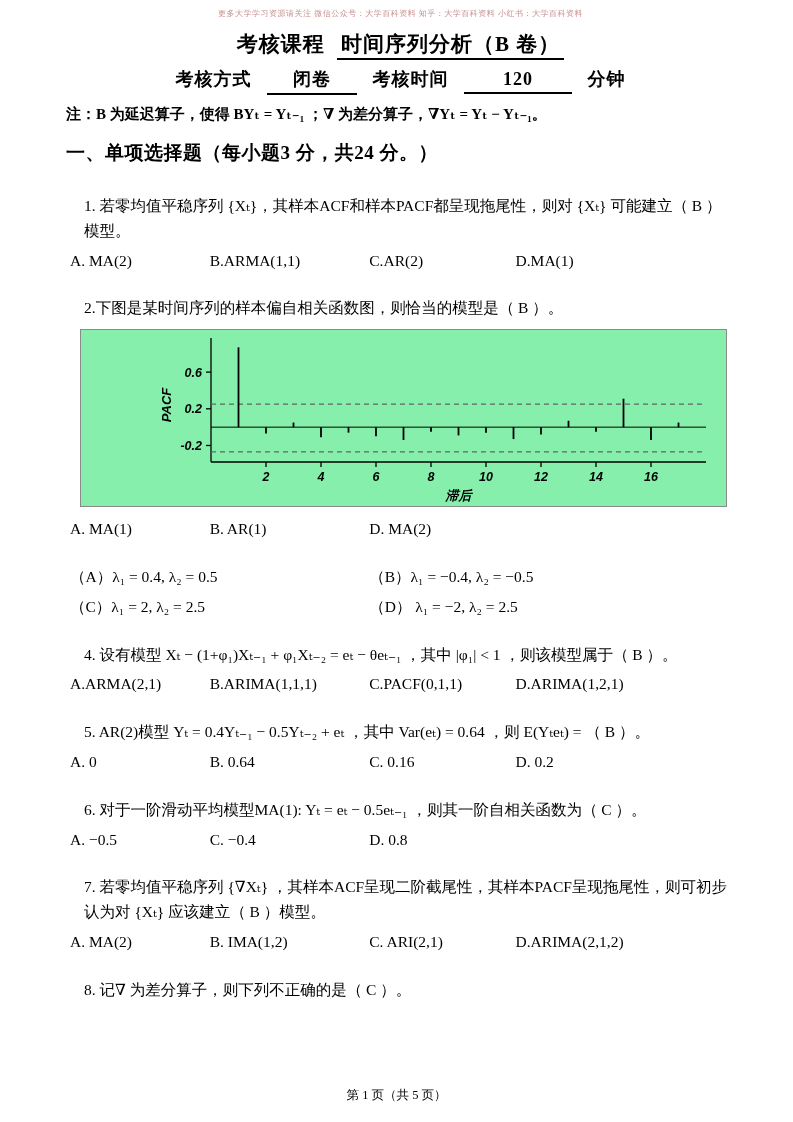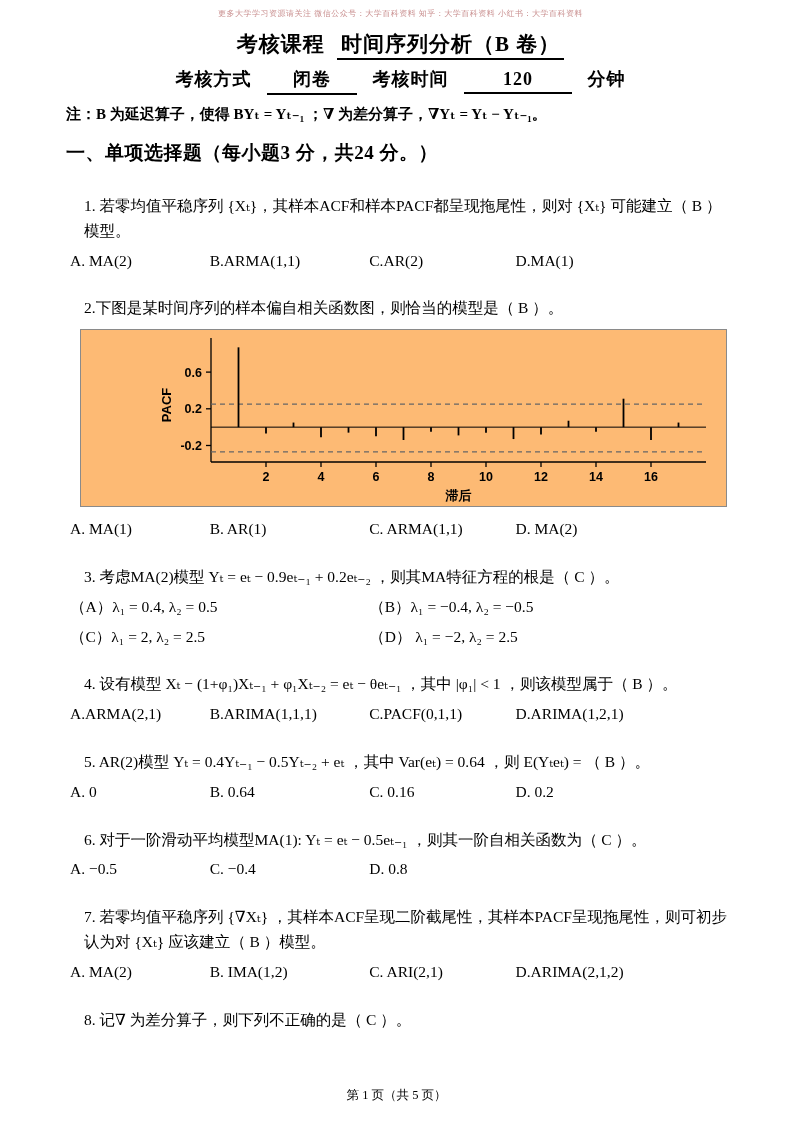--- a/index.html
+++ b/index.html
@@ -21,21 +21,21 @@
   .blank{display:inline-block;border-bottom:2px solid #000000;text-align:center;padding:0 6px 2px 6px;margin:0 10px;}
   .blank.short{min-width:78px;}
   .blank.long{min-width:96px;}
   .note-line{font-size:15px;font-weight:700;margin:2px 0 12px 0;}
   .section-title{font-size:19px;font-weight:700;letter-spacing:.5px;margin:16px 0 28px 0;}
   .question{margin-bottom:23px;}
   .q-text{font-size:15.5px;line-height:1.6;margin-left:18px;}
   .options-row{font-size:15.5px;line-height:1.6;margin-top:5px;padding-left:4px;}
   .cols-4{display:grid;grid-template-columns:21% 24% 22% 1fr;}
   .cols-2{display:grid;grid-template-columns:45% 1fr;}
-  .chart-box{border:1px solid #8a8a8a;margin:8px 0 10px 14px;width:645px;background:#fdba74;}
+  .chart-box{border:1px solid #8a8a8a;margin:8px 0 10px 14px;width:645px;background:#86efac;font-style:italic;}
   .chart-box svg{display:block;}
   .footer{position:absolute;bottom:18px;left:0;right:0;text-align:center;font-size:12.5px;}
 </style>
 </head>
 <body>
 
 <div class="page">
   <div class="watermark">更多大学学习资源请关注 微信公众号：大学百科资料        知乎：大学百科资料        小红书：大学百科资料</div>
 
   <div class="content">
@@ -115,26 +115,24 @@
               <text x="515" y="151" text-anchor="middle" font-size="12.5" font-family="&quot;Liberation Sans&quot;,sans-serif" font-weight="bold">14</text>
               <line x1="570" y1="132" x2="570" y2="137" stroke="#000" stroke-width="1.3"></line>
               <text x="570" y="151" text-anchor="middle" font-size="12.5" font-family="&quot;Liberation Sans&quot;,sans-serif" font-weight="bold">16</text>
               <text x="377.5" y="170" text-anchor="middle" font-size="13" font-family="&quot;Liberation Sans&quot;,sans-serif" font-weight="bold">滞后</text>
               <text x="90" y="75" text-anchor="middle" font-size="13" font-family="&quot;Liberation Sans&quot;,sans-serif" font-weight="bold" transform="rotate(-90 90 75)">PACF</text>
             </svg>
           </div>
           <div class="options-row cols-4">
             <span class="option">A.  MA(1)</span>
             <span class="option">B. AR(1)</span>
-            <span class="option">C. ARMA(1,1)</span>
             <span class="option">D. MA(2)</span>
           </div>
         </div>
         <div class="question">
-          <div class="q-text">3.   考虑MA(2)模型 Yₜ = eₜ − 0.9eₜ₋₁ + 0.2eₜ₋₂ ，则其MA特征方程的根是（  C  ）。</div>
           <div class="options-row cols-2">
             <span class="option">（A）λ₁ = 0.4, λ₂ = 0.5</span>
             <span class="option">（B）λ₁ = −0.4, λ₂ = −0.5</span>
           </div>
           <div class="options-row cols-2">
             <span class="option">（C）λ₁ = 2,  λ₂ = 2.5</span>
             <span class="option">（D） λ₁ = −2,  λ₂ = 2.5</span>
           </div>
         </div>
         <div class="question">

